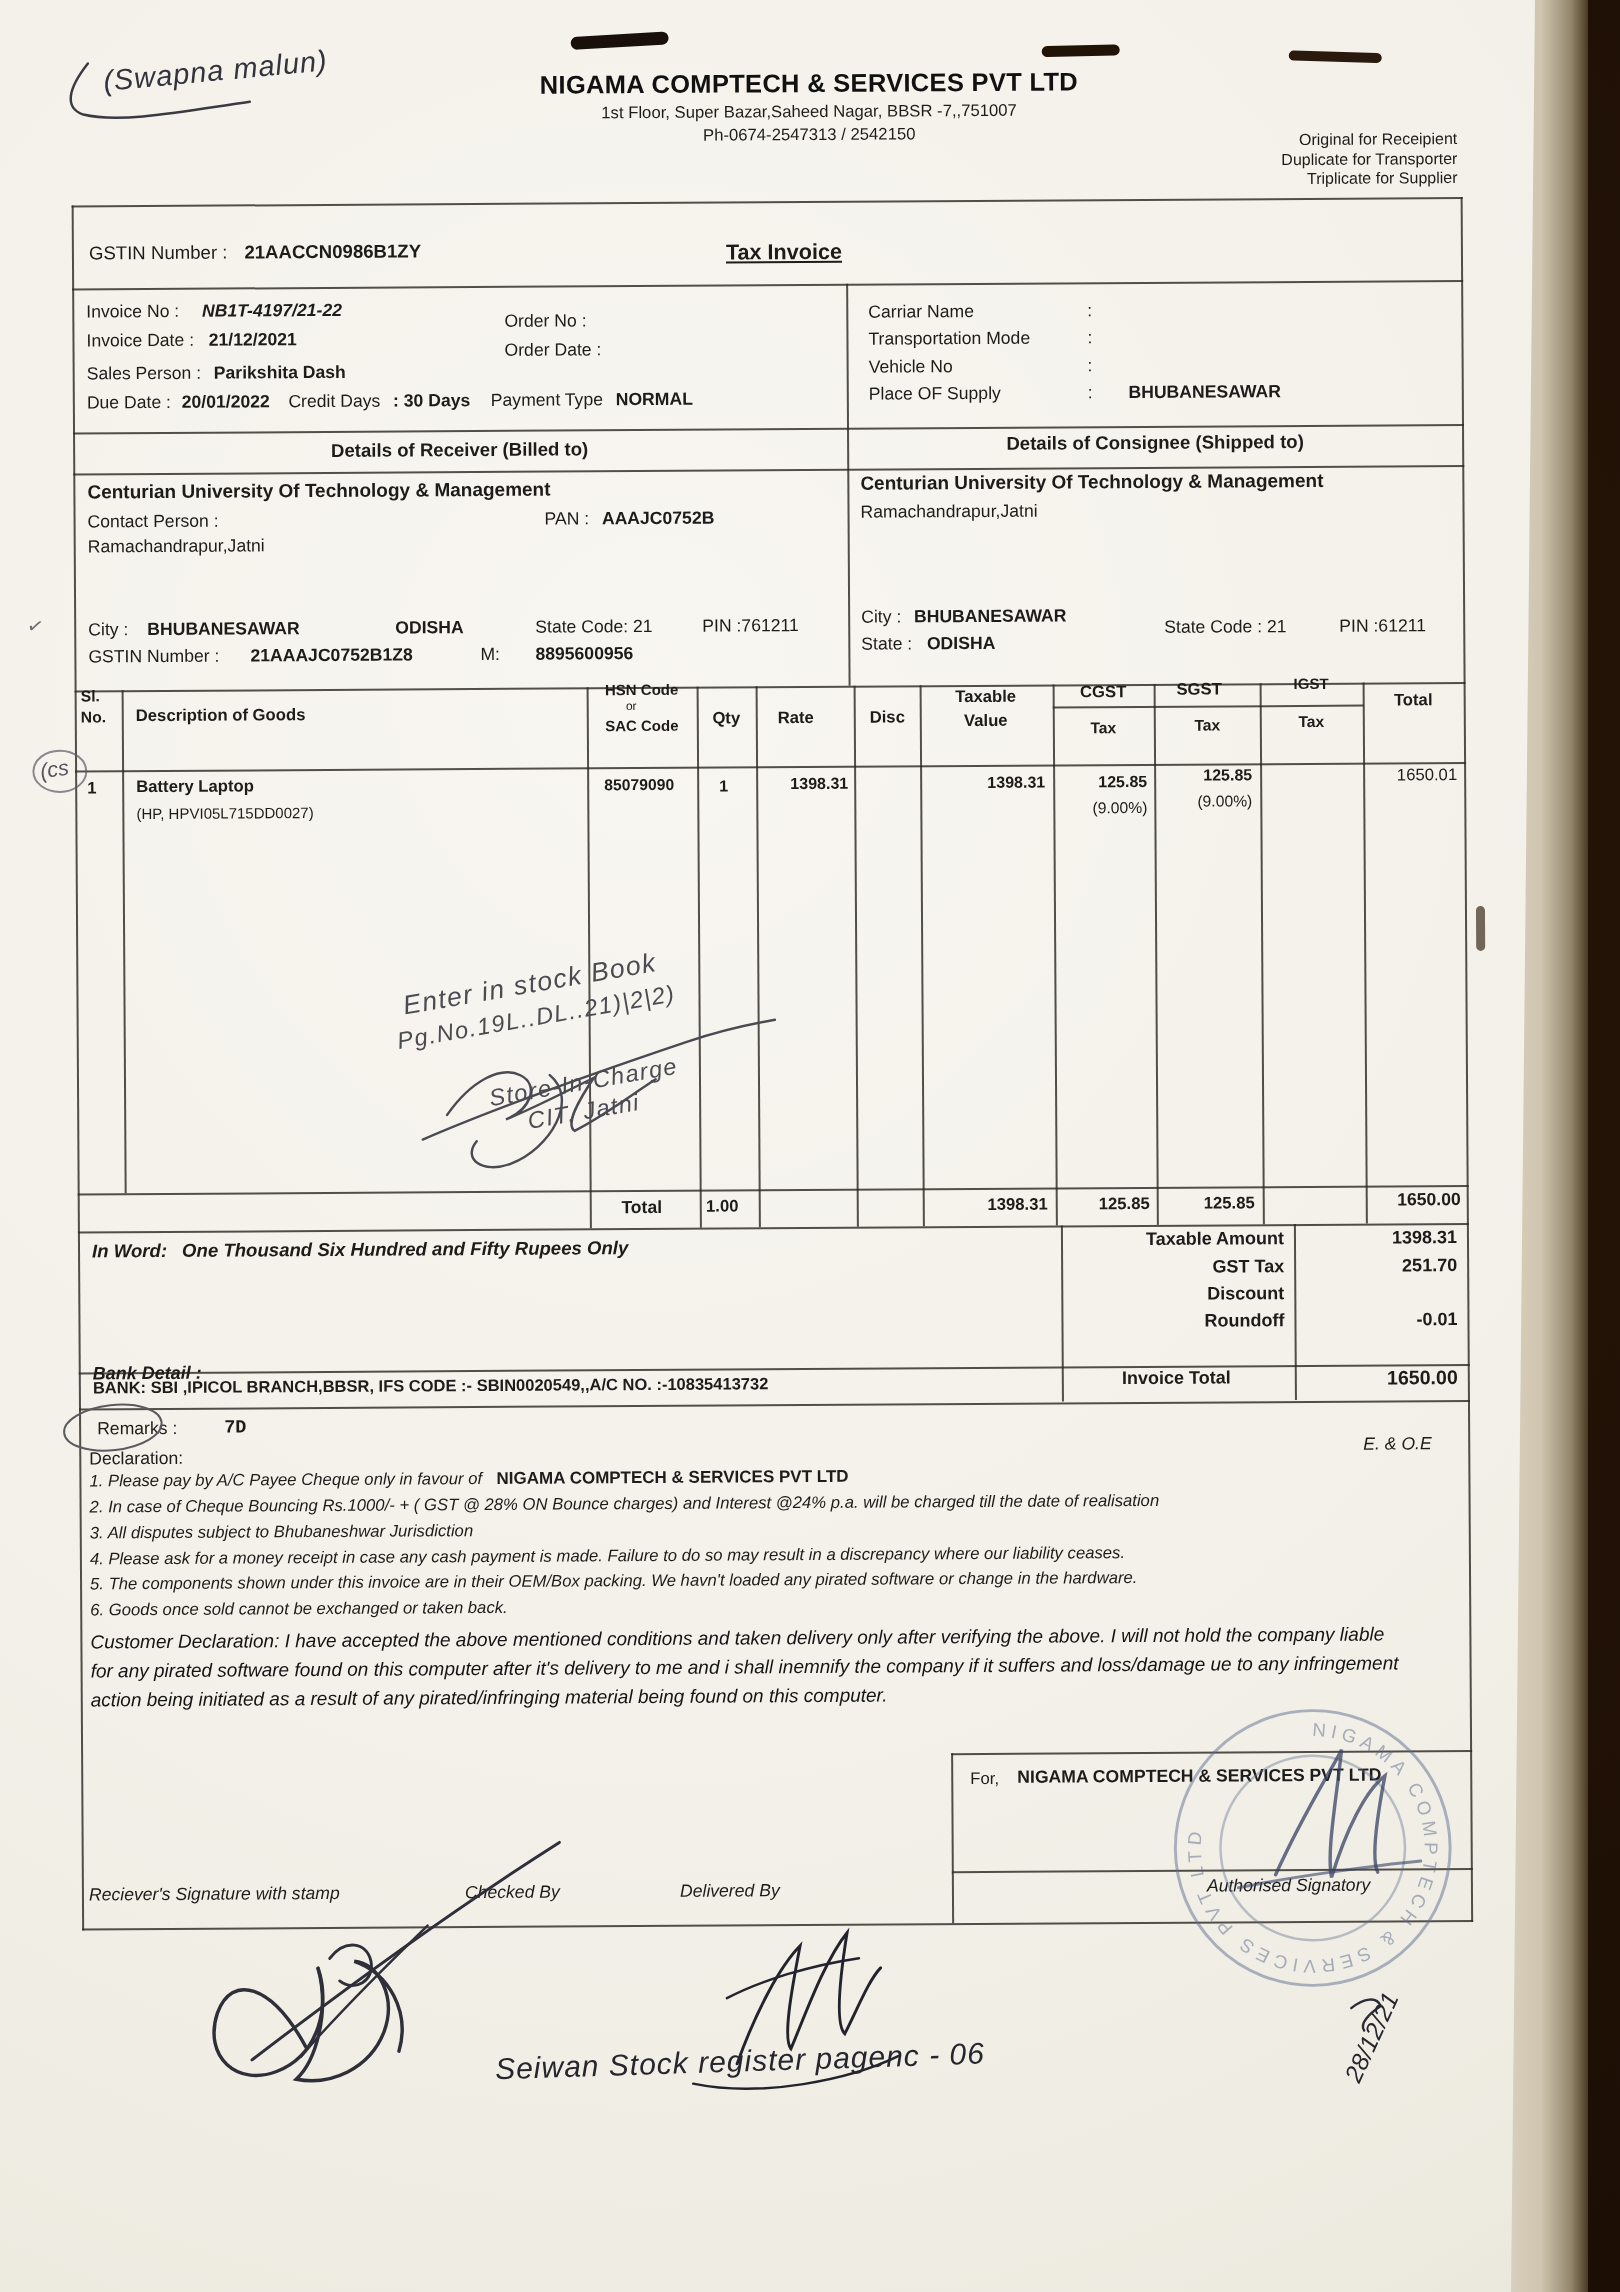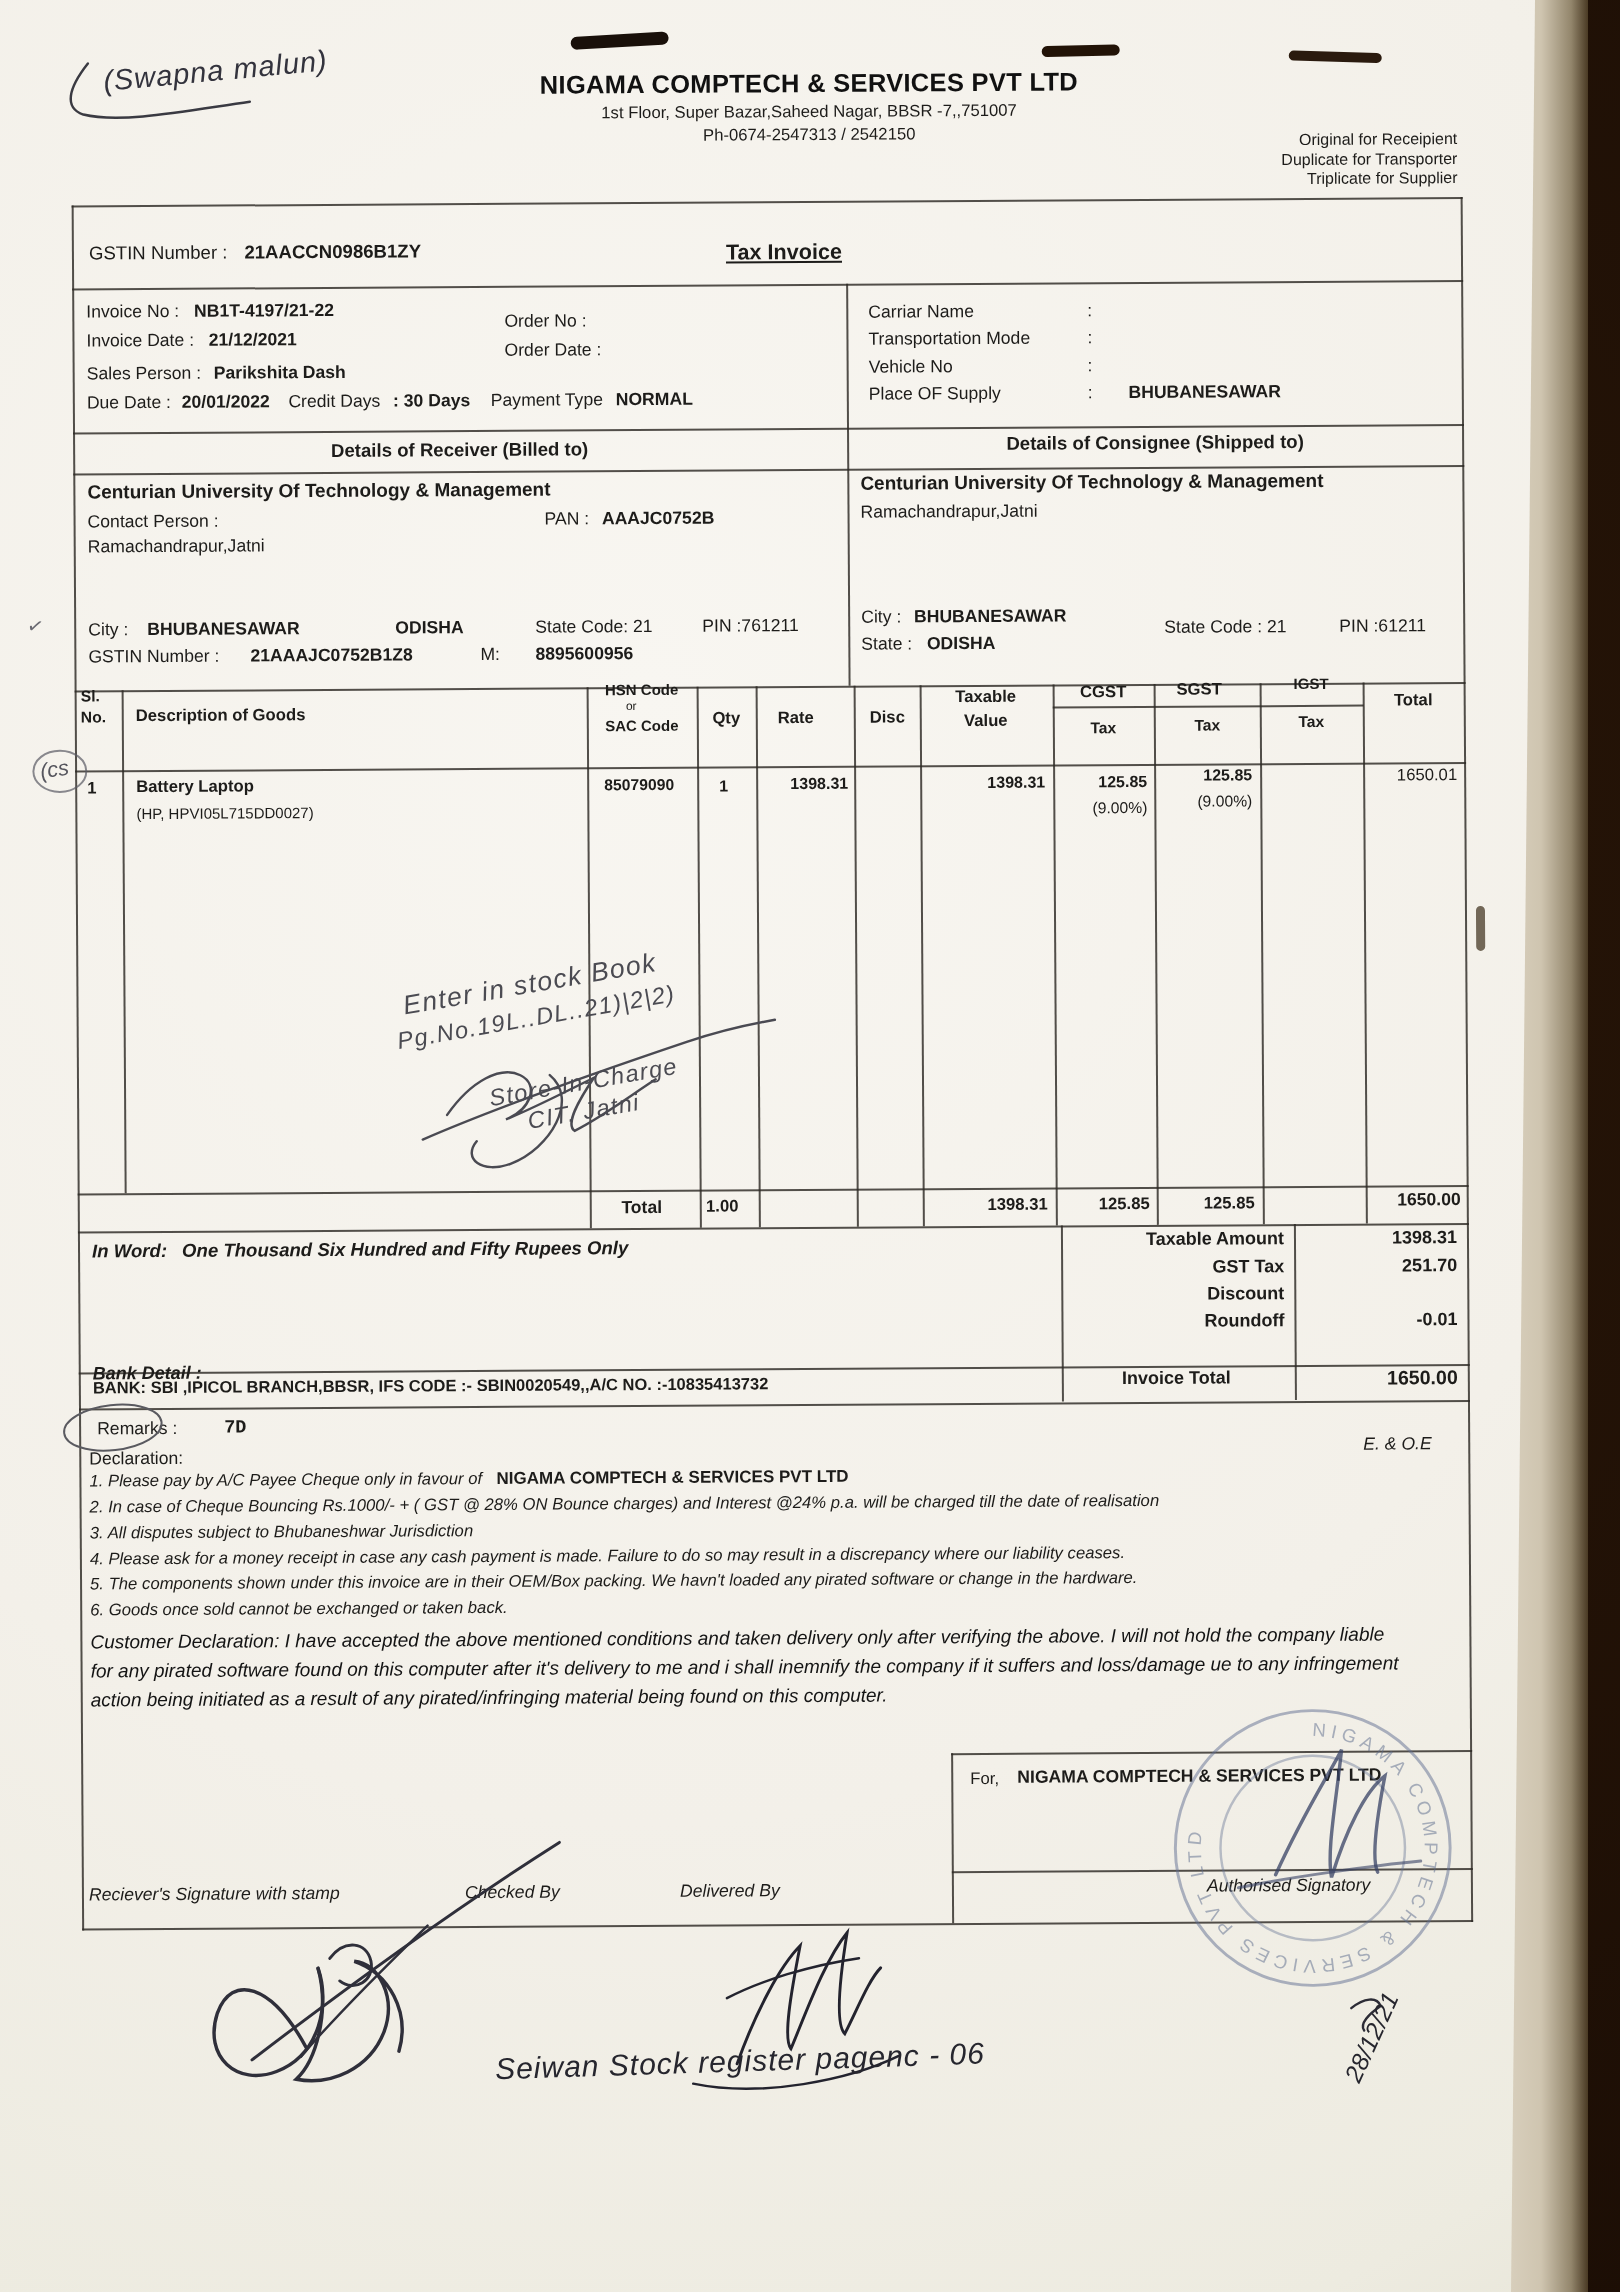--- a/index.html
+++ b/index.html
@@ -78,21 +78,21 @@
     <div class="vl" style="left:946px; top:1754px; height:170px;"></div>
 
     <div class="t" style="left:93px; top:238px; font-size:18.6px;">
       <span>GSTIN Number :</span>
       <span class="b" style="margin-left:11.8px;">21AACCN0986B1ZY</span>
     </div>
     <div class="t b" style="left:730px; top:240px; font-size:21.6px; text-decoration:underline;">Tax Invoice</div>
 
     <div class="t" style="left:90px; top:297px;">
       <span>Invoice No :</span>
-      <span class="b" style="margin-left:10px;">NB1T-4197/21-22</span>
+      <span class="b" style="margin-left:18px;font-style:italic;">NB1T-4197/21-22</span>
     </div>
     <div class="t" style="left:508px; top:309px;">Order No :</div>
     <div class="t" style="left:90px; top:326px;">
       <span>Invoice Date :</span>
       <span class="b" style="margin-left:9.8px;">21/12/2021</span>
     </div>
     <div class="t" style="left:508px; top:338px;">Order Date :</div>
     <div class="t" style="left:90px; top:359px;">
       <span>Sales Person :</span>
       <span class="b" style="margin-left:7.8px;">Parikshita Dash</span>

